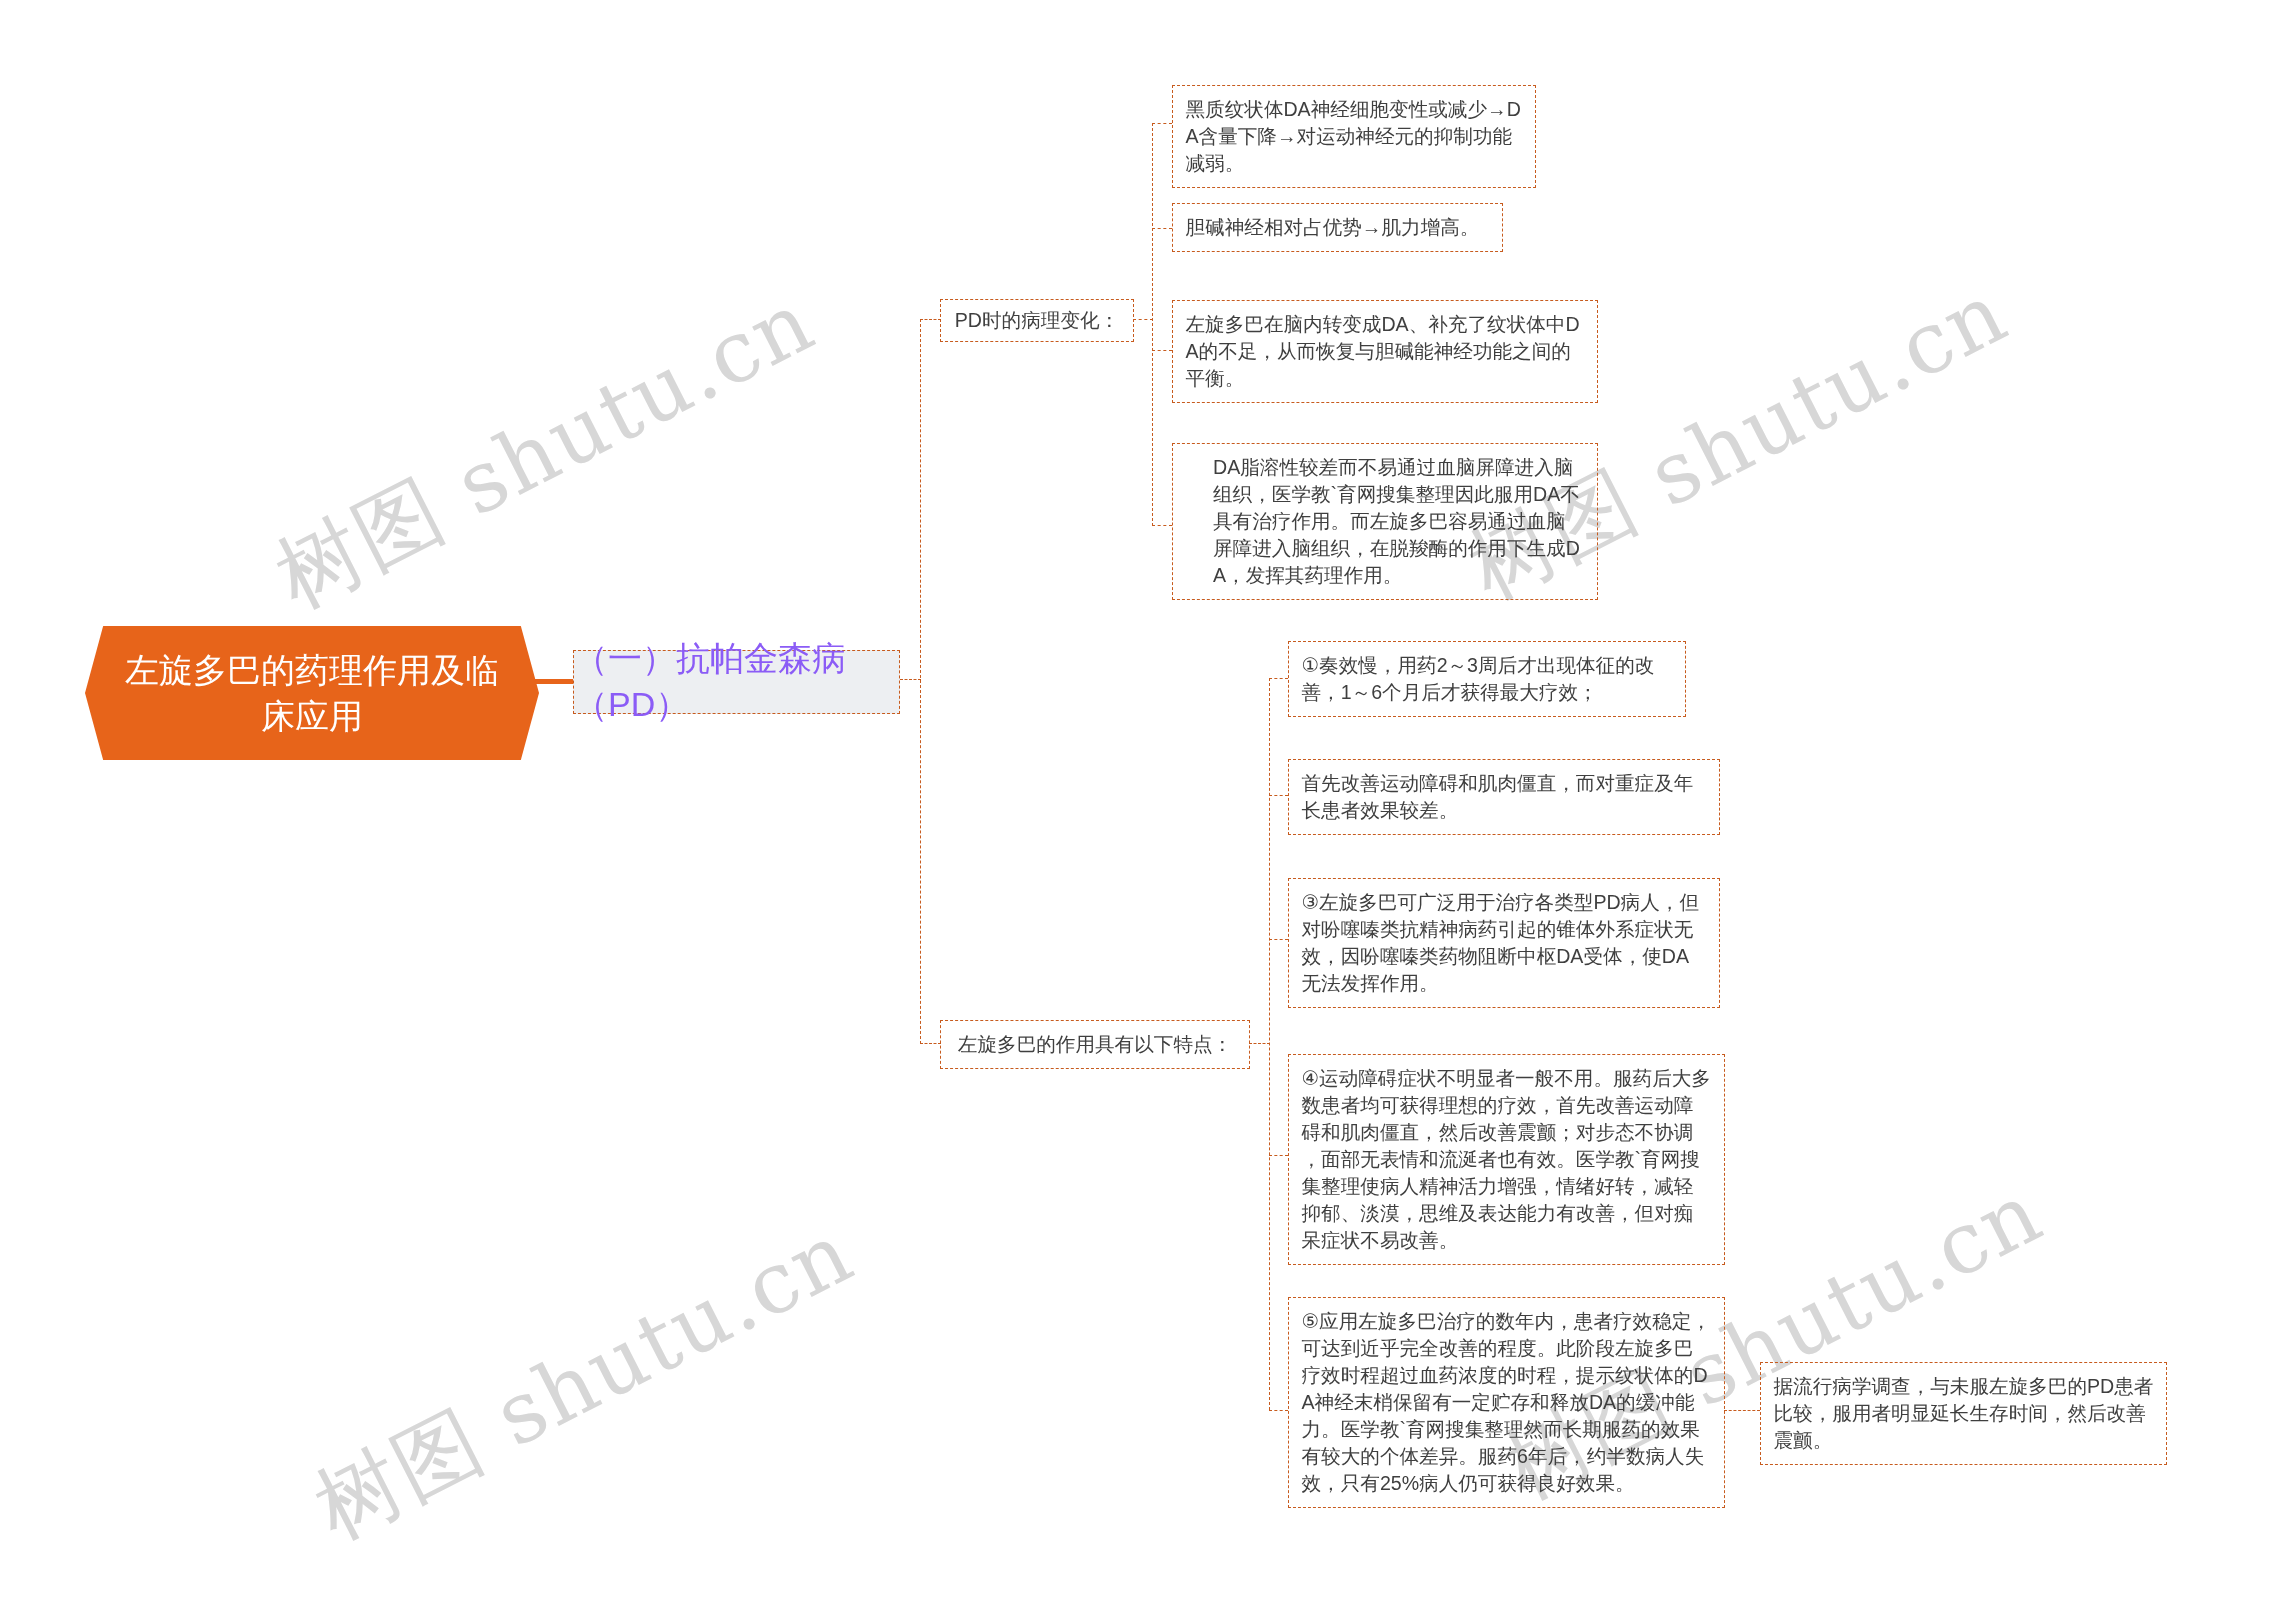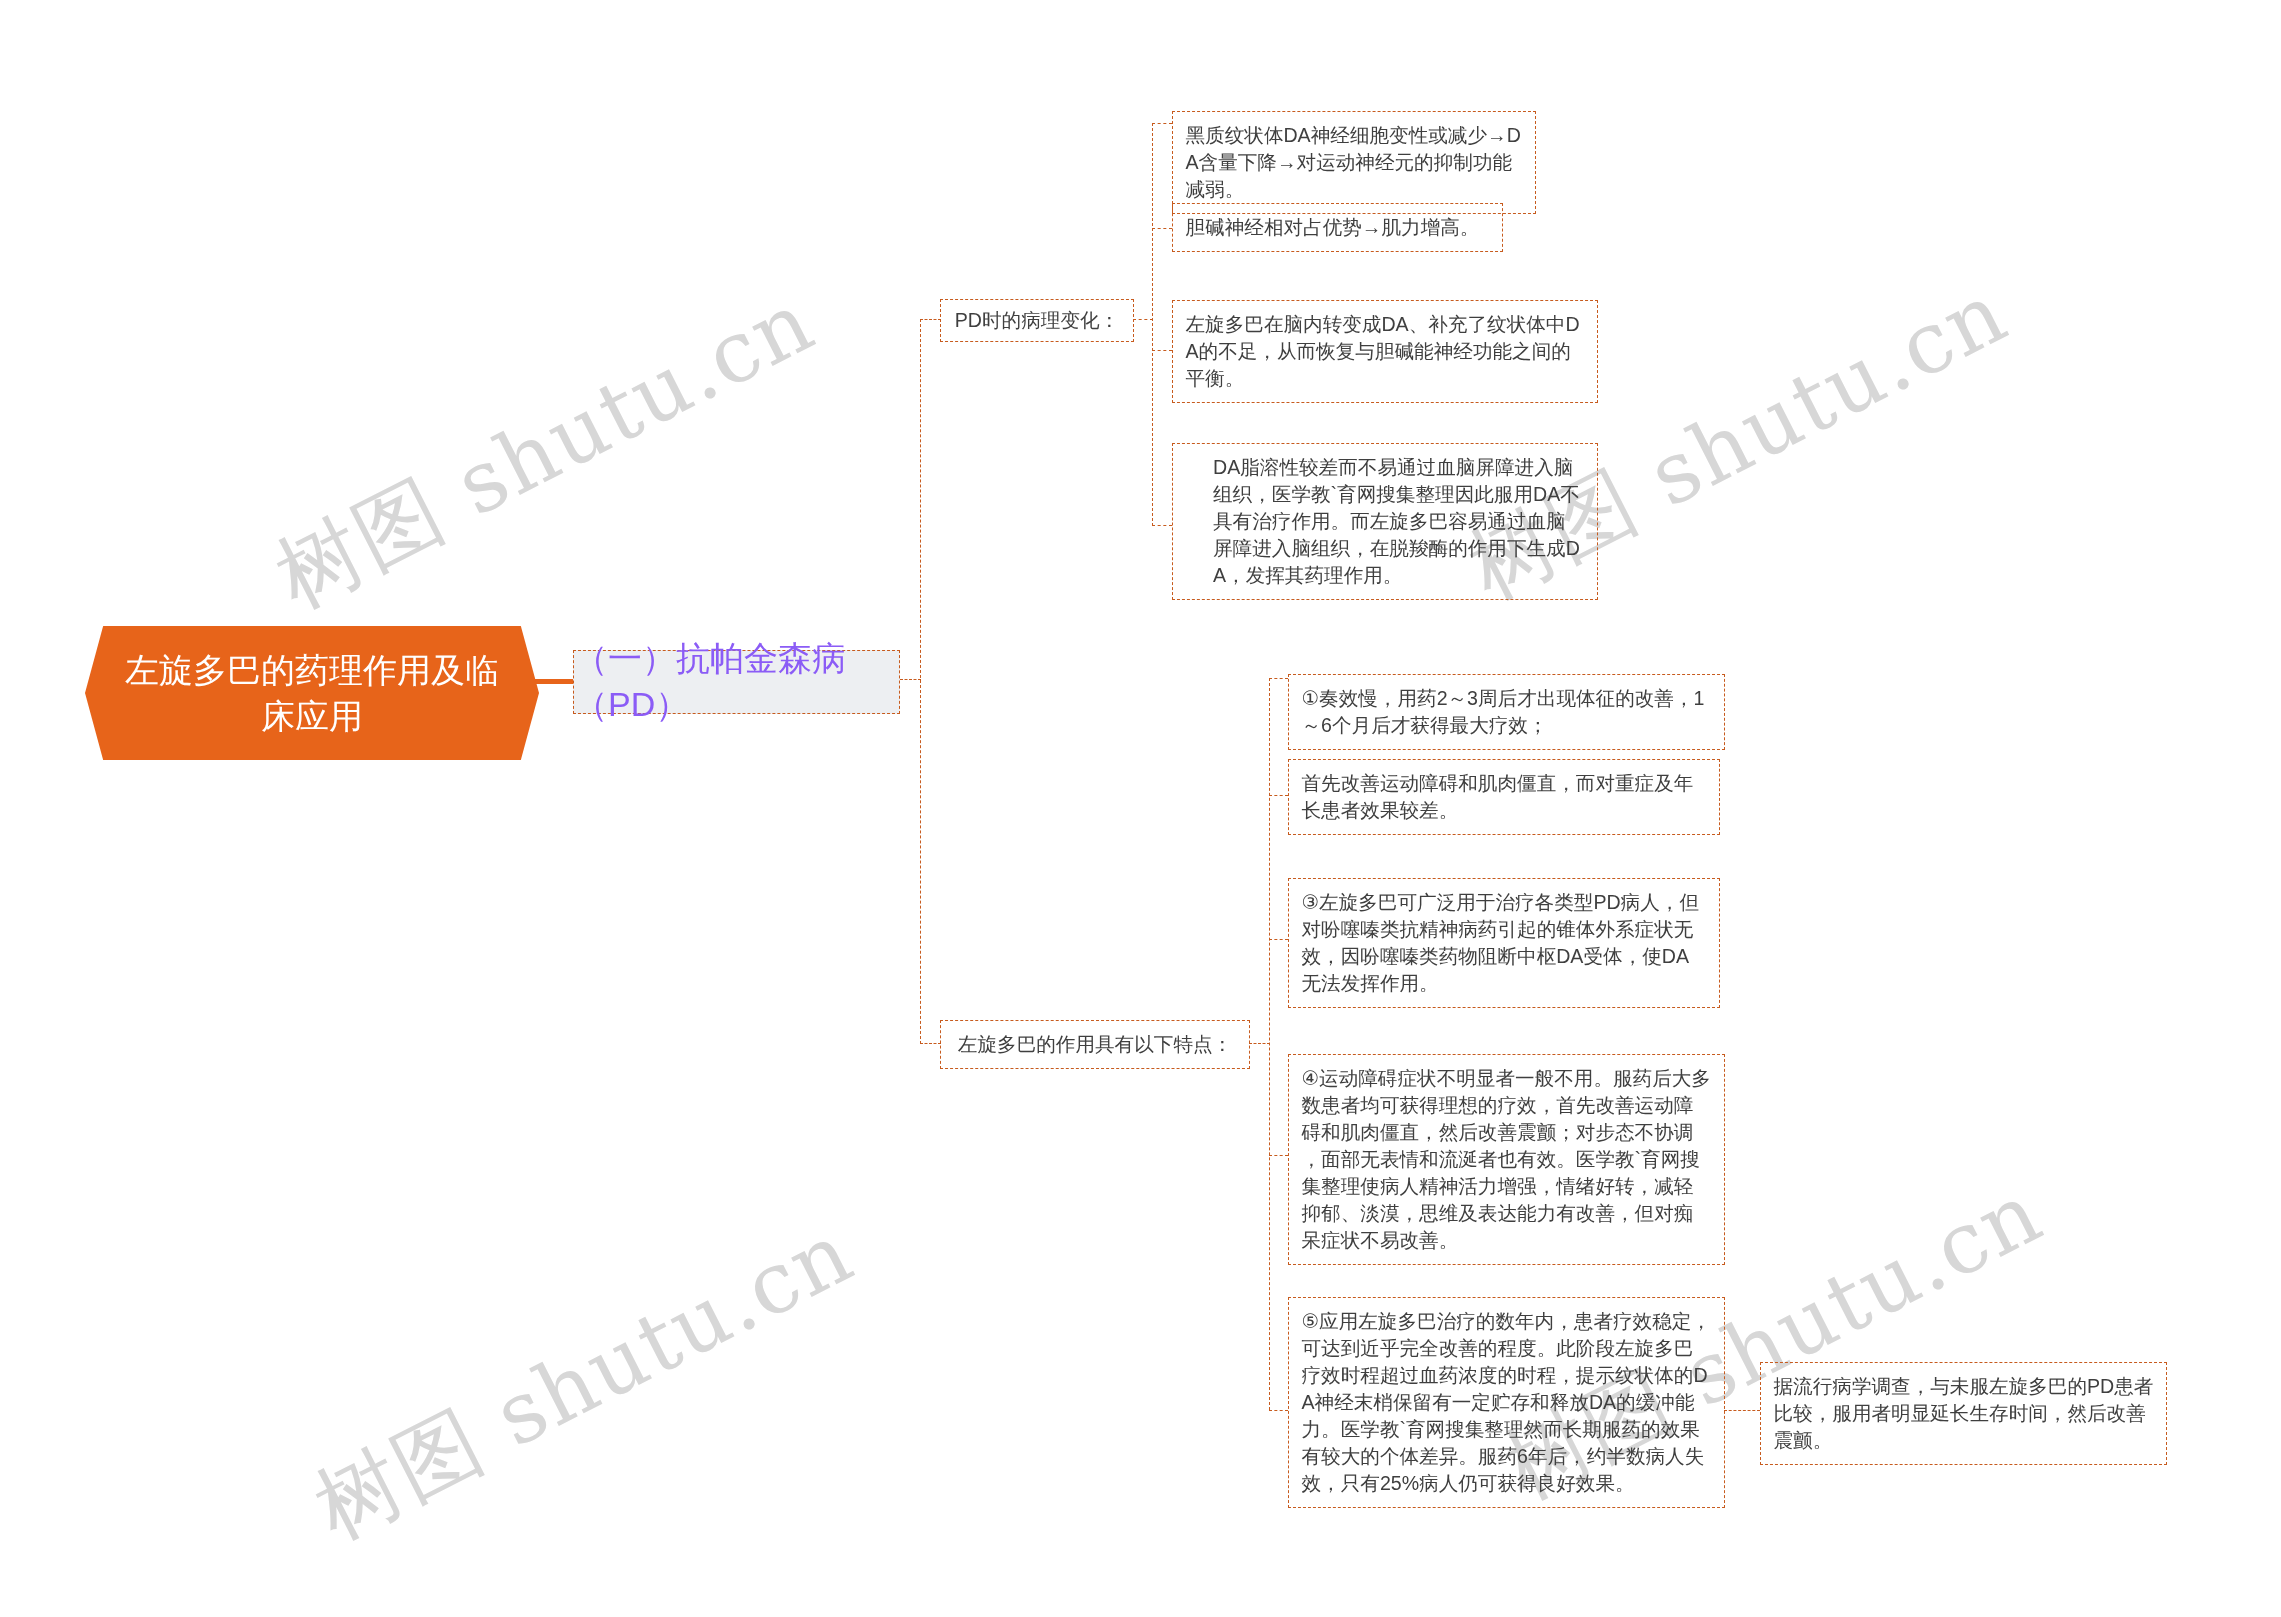--- a/index.html
+++ b/index.html
@@ -48,25 +48,25 @@
   }
   .topic.b1{left:940px;top:299px;width:194px;height:43px;}
   .topic.b2{left:940px;top:1020px;width:310px;height:49px;}
   
   .leaf{
     position:absolute;z-index:2;background:transparent;
     border:1.8px dashed var(--border);box-sizing:border-box;
     padding:9.8px 12.5px;font-size:19.6px;line-height:27px;color:var(--text);
     word-break:break-all;line-break:anywhere;text-align:left;
   }
-  .l1{left:1172px;top:85px;width:364px;margin-top:26px;}
+  .l1{left:1172px;top:85px;width:364px;}
   .l2{left:1172px;top:203px;width:331px;}
   .l3{left:1172px;top:300px;width:426px;}
   .l4{left:1172px;top:443px;width:426px;padding-left:40px;}
-  .f1{left:1288px;top:674px;width:437px;}
+  .f1{left:1288px;top:641px;width:398px;}
   .f2{left:1288px;top:759px;width:432px;}
   .f3{left:1288px;top:878px;width:432px;}
   .f4{left:1288px;top:1054px;width:437px;}
   .f5{left:1288px;top:1297px;width:437px;}
   .r1{left:1760px;top:1362px;width:407px;}
   
   .link-solid{position:absolute;z-index:1;left:535px;top:679px;width:40px;height:4.5px;background:var(--accent);}
   .h{position:absolute;z-index:1;border-top:1.8px dashed var(--border);height:0;}
   .v{position:absolute;z-index:1;border-left:1.8px dashed var(--border);width:0;}
   .hA {left:900px;top:679px;width:21.4px;}

